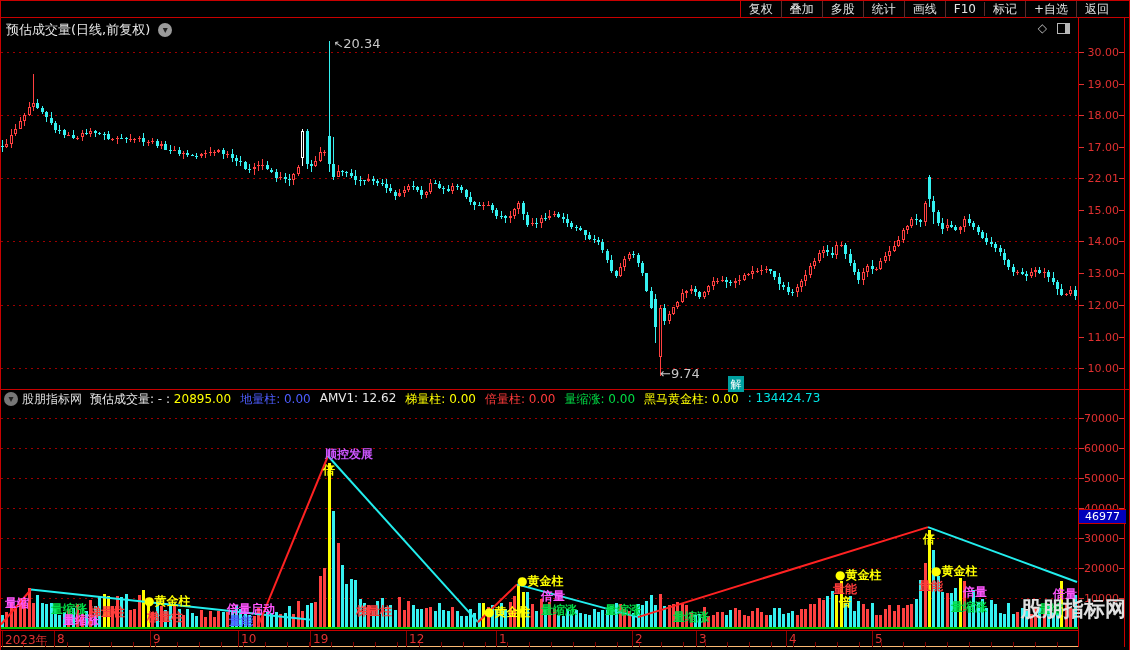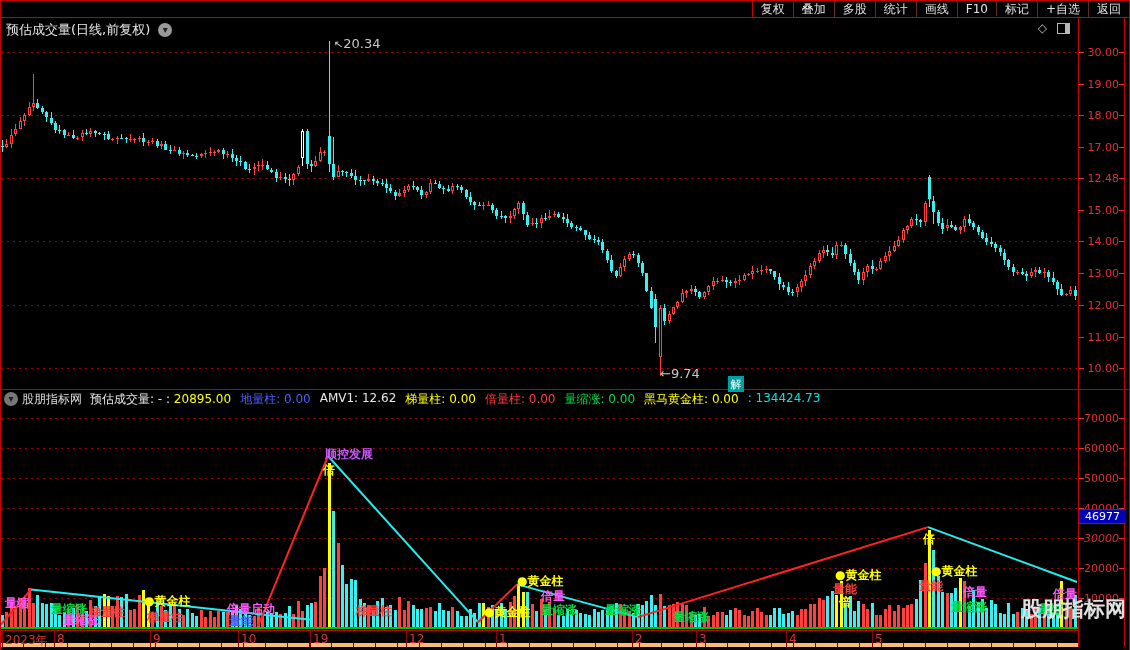--- a/index.html
+++ b/index.html
@@ -7,21 +7,21 @@
   .screen{position:relative;width:1130px;height:650px;background:#000;overflow:hidden;
           font-family:"DejaVu Sans","Liberation Sans",sans-serif;border-left:1px solid #c80000;border-right:1px solid #c80000;}
   
   .toolbar{position:absolute;left:0;top:0;width:1130px;height:18px;border-top:1px solid #c80000;border-bottom:1px solid #c80000;display:flex;align-items:center;font-size:12px;color:#d8d8d8;}
   .tb-left{display:flex;align-items:center;height:100%;}
   .tb-icon-cell{width:24px;height:100%;border-right:1px solid #c80000;display:flex;align-items:center;justify-content:center;}
   .pane-icon{width:12px;height:10px;border:1px solid #cfcfcf;position:relative;}
   .pane-icon::after{content:"";position:absolute;left:0;top:0;width:4px;height:8px;background:#cfcfcf;}
   .tb-item{padding:0 7px;cursor:default;white-space:nowrap;}
   .tb-item.active{color:#00e5e5;}
-  .tb-right{position:absolute;right:2px;top:0;height:100%;display:flex;align-items:flex-start;border-left:1px solid #c80000;margin-left:44px;}
+  .tb-right{position:absolute;right:14px;top:0;height:100%;display:flex;align-items:flex-start;border-left:1px solid #c80000;margin-left:44px;}
   .tbr-item{padding:0 8px;border-right:1px solid #5d2a2a;white-space:nowrap;color:#e2e2e2;}
   .tbr-item:last-child{border-right:none;}
   
   .title-row{position:absolute;left:0;top:19px;width:1077px;height:21px;display:flex;align-items:center;color:#e8e8e8;font-size:13px;padding-left:5px;}
   .circle-chevron{display:inline-flex;align-items:center;justify-content:center;width:14px;height:14px;border-radius:50%;background:#9a9a9a;color:#222;font-size:10px;line-height:1;margin-left:8px;}
   .win-icons{position:absolute;right:8px;top:2px;display:flex;gap:10px;color:#b8b8b8;font-size:12px;align-items:center;}
   .mini-pane{width:13px;height:11px;border:1px solid #b8b8b8;position:relative;}
   .mini-pane::after{content:"";position:absolute;right:0;top:0;width:4px;height:9px;background:#b8b8b8;}
   
   .price-panel{position:absolute;left:0;top:40px;width:1077px;height:349px;overflow:hidden;}
@@ -34,21 +34,21 @@
   .ind-header{position:absolute;left:0;top:390px;width:1077px;height:18px;display:flex;align-items:center;font-size:12px;white-space:nowrap;overflow:hidden;}
   .ind-header .fld{margin-right:9px;}
   .ind-src{color:#dedede;margin:0 8px 0 4px;}
   
   .axis-col{position:absolute;left:1077px;top:18px;width:47px;height:629px;border-left:1px solid #c80000;border-right:1px solid #c80000;}
   .ax-label{position:absolute;right:5px;color:#e03030;font-size:11px;transform:translateY(-6px);white-space:nowrap;}
   .ax-tick{position:absolute;left:0;width:5px;height:1px;background:#e03030;}
   .ax-tick.r{left:auto;right:0;}
   .vol-badge{position:absolute;left:0;width:47px;height:15px;background:#0000bb;border-top:1px solid #c80000;border-bottom:1px solid #c80000;color:#fff;font-size:11px;display:flex;align-items:center;justify-content:center;z-index:5;}
   
-  .date-axis{position:absolute;left:0;top:630px;width:1077px;height:17px;border-top:1px solid #c80000;border-bottom:4px solid #fdba74;}
+  .date-axis{position:absolute;left:0;top:630px;width:1077px;height:17px;border-top:1px solid #c80000;border-bottom:1px solid #fdba74;}
   .date-label{position:absolute;top:1px;color:#e03030;font-size:12px;white-space:nowrap;}
   .date-tick{position:absolute;top:0;width:1px;height:16px;background:#8c0000;}
   .date-tick.minor{height:5px;top:11px;background:#7a0000;}
   
   .anno{position:absolute;color:#c8c8c8;font-size:13px;white-space:nowrap;z-index:4;}
   .jie-badge{position:absolute;width:16px;height:16px;background:#00a0a0;color:#fff;font-size:11px;display:flex;align-items:center;justify-content:center;z-index:4;}
   .overlay-label{position:absolute;font-size:12px;line-height:1;white-space:nowrap;z-index:3;font-weight:bold;}
   .watermark{position:absolute;right:3px;text-align:right;color:#e0e0e0;font-weight:bold;z-index:6;line-height:1.1;}
   .wm1{font-size:21px;}
   .wm2{font-size:19px;}
@@ -873,21 +873,21 @@
       <div class="ax-tick r" style="top: 34px;"></div>
       <div class="ax-label" style="top: 66px;">19.00</div>
       <div class="ax-tick" style="top: 66px;"></div>
       <div class="ax-tick r" style="top: 66px;"></div>
       <div class="ax-label" style="top: 97px;">18.00</div>
       <div class="ax-tick" style="top: 97px;"></div>
       <div class="ax-tick r" style="top: 97px;"></div>
       <div class="ax-label" style="top: 129px;">17.00</div>
       <div class="ax-tick" style="top: 129px;"></div>
       <div class="ax-tick r" style="top: 129px;"></div>
-      <div class="ax-label" style="top: 160px;">12.48</div>
+      <div class="ax-label" style="top: 160px;">22.01</div>
       <div class="ax-tick" style="top: 160px;"></div>
       <div class="ax-tick r" style="top: 160px;"></div>
       <div class="ax-label" style="top: 192px;">15.00</div>
       <div class="ax-tick" style="top: 192px;"></div>
       <div class="ax-tick r" style="top: 192px;"></div>
       <div class="ax-label" style="top: 223px;">14.00</div>
       <div class="ax-tick" style="top: 223px;"></div>
       <div class="ax-tick r" style="top: 223px;"></div>
       <div class="ax-label" style="top: 255px;">13.00</div>
       <div class="ax-tick" style="top: 255px;"></div>
@@ -906,21 +906,21 @@
       <div class="ax-tick r" style="top: 400px;"></div>
       <div class="ax-label" style="top: 430px;">60000</div>
       <div class="ax-tick" style="top: 430px;"></div>
       <div class="ax-tick r" style="top: 430px;"></div>
       <div class="ax-label" style="top: 460px;">50000</div>
       <div class="ax-tick" style="top: 460px;"></div>
       <div class="ax-tick r" style="top: 460px;"></div>
       <div class="ax-label" style="top: 490px;">40000</div>
       <div class="ax-tick" style="top: 490px;"></div>
       <div class="ax-tick r" style="top: 490px;"></div>
-      <div class="ax-label" style="top: 520px; font-style: italic;">30000</div>
+      <div class="ax-label" style="top: 520px;">30000</div>
       <div class="ax-tick" style="top: 520px;"></div>
       <div class="ax-tick r" style="top: 520px;"></div>
       <div class="ax-label" style="top: 550px;">20000</div>
       <div class="ax-tick" style="top: 550px;"></div>
       <div class="ax-tick r" style="top: 550px;"></div>
       <div class="ax-label" style="top: 580px;">10000</div>
       <div class="ax-tick" style="top: 580px;"></div>
       <div class="ax-tick r" style="top: 580px;"></div>
     </div>
 

